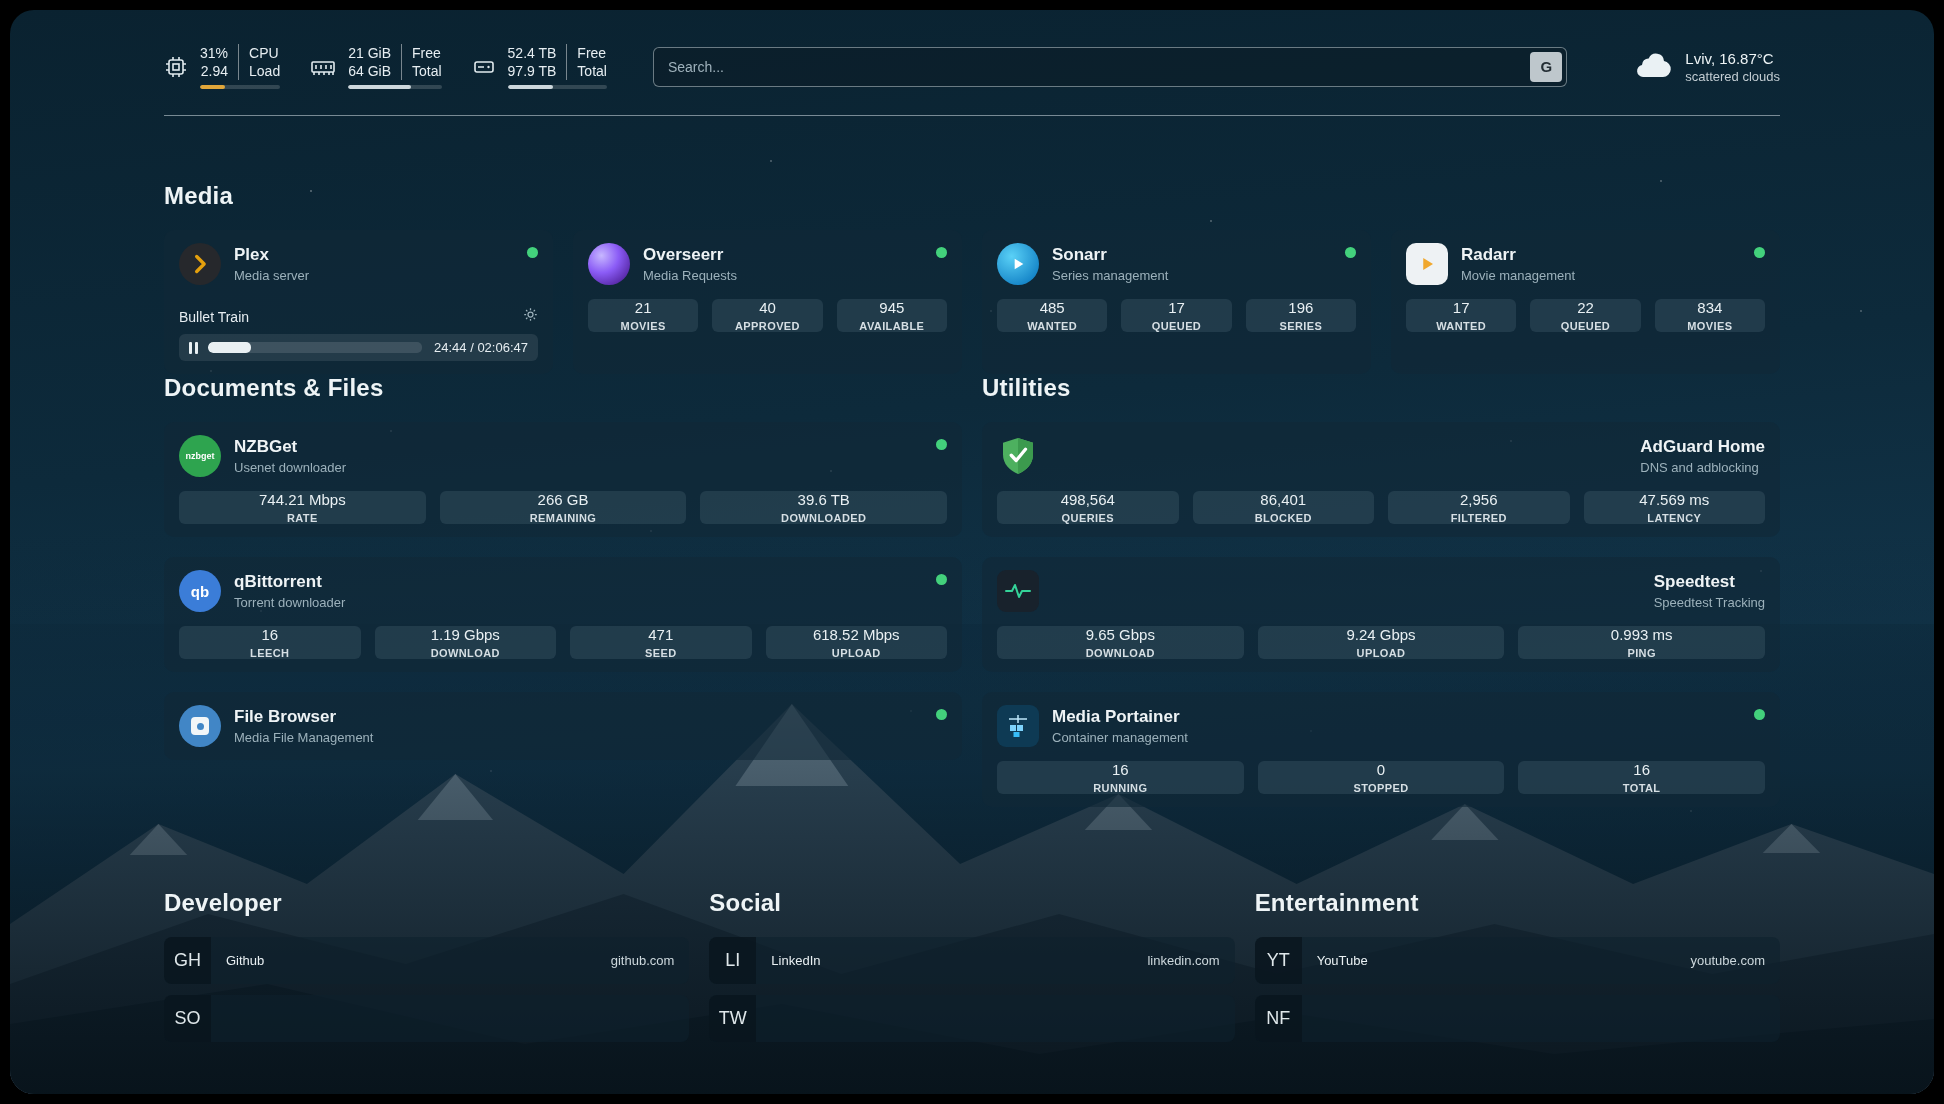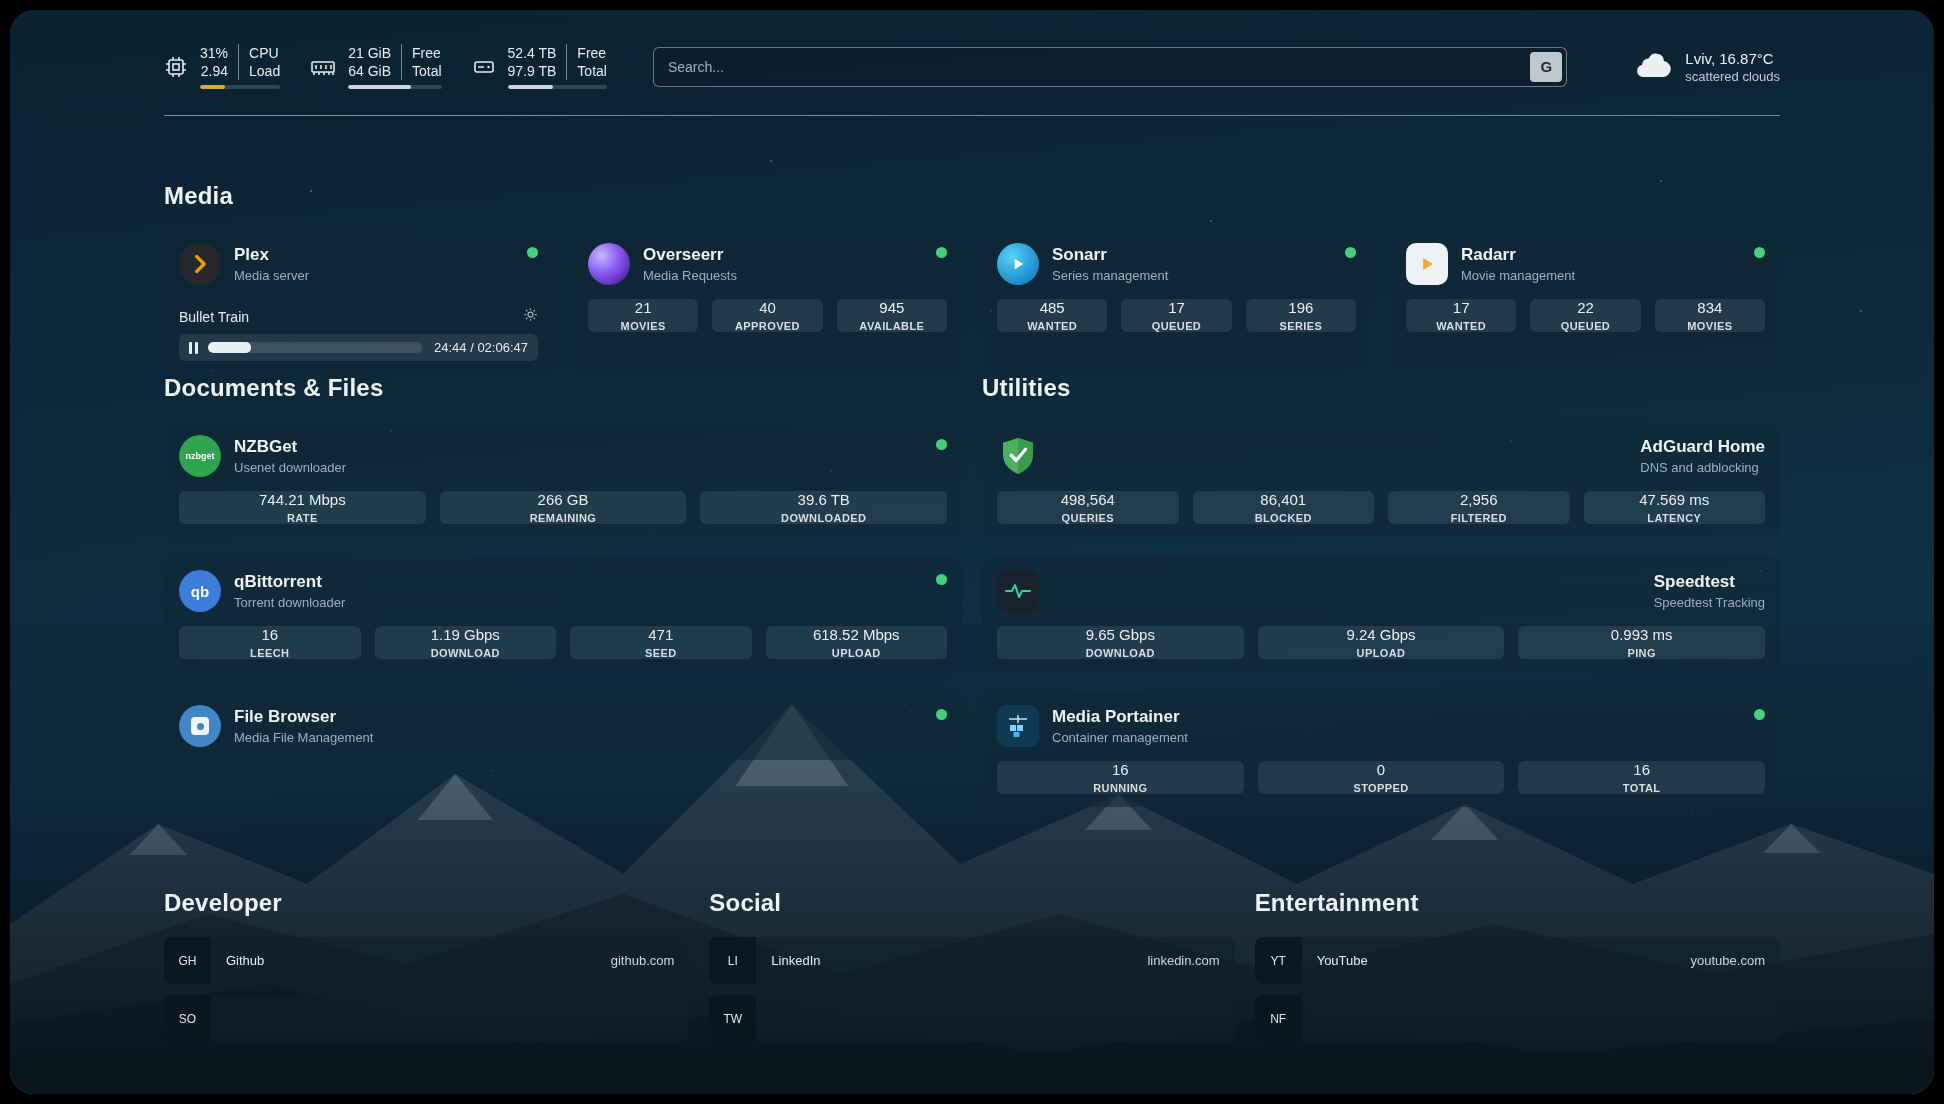--- a/index.html
+++ b/index.html
@@ -109,21 +109,21 @@
   .pause { display:flex; gap:3px; margin-right:10px; cursor:pointer; }
   .pause i { display:block; width:3px; height:12px; background:#e9f0f3; border-radius:1px; }
   .ptrack { flex:1; height:11px; border-radius:5px; background:rgba(255,255,255,.12); overflow:hidden; }
   .pfill { height:100%; background:#e9f0f3; border-radius:5px; }
   .ptime { font-size:13px; color:#e6edf1; margin-left:12px; white-space:nowrap; }
   
   .bookmarks { display:grid; grid-template-columns:repeat(3,1fr); gap:20px; margin-top:62px; padding-bottom:40px; }
   .bm-row { display:flex; align-items:center; height:47px; border-radius:8px; overflow:hidden;
     background:rgba(14,33,45,.58); margin-bottom:11px; cursor:pointer; }
   .bm-abbr { width:47px; height:100%; background:rgba(8,20,28,.72); display:flex; align-items:center; justify-content:center;
-    font-size:12px; color:#dfe7ea; flex:0 0 auto; }
+    font-size:18px; color:#dfe7ea; flex:0 0 auto; }
   .bm-name { margin-left:15px; font-size:13px; color:#e9f0f3; }
   .bm-url { margin-left:auto; margin-right:15px; font-size:13px; color:#cdd8dd; }
 </style>
 </head>
 <body>
 
 <div class="frame">
 
   <div class="mountains">
     <svg viewBox="0 0 1944 470" preserveAspectRatio="none">

